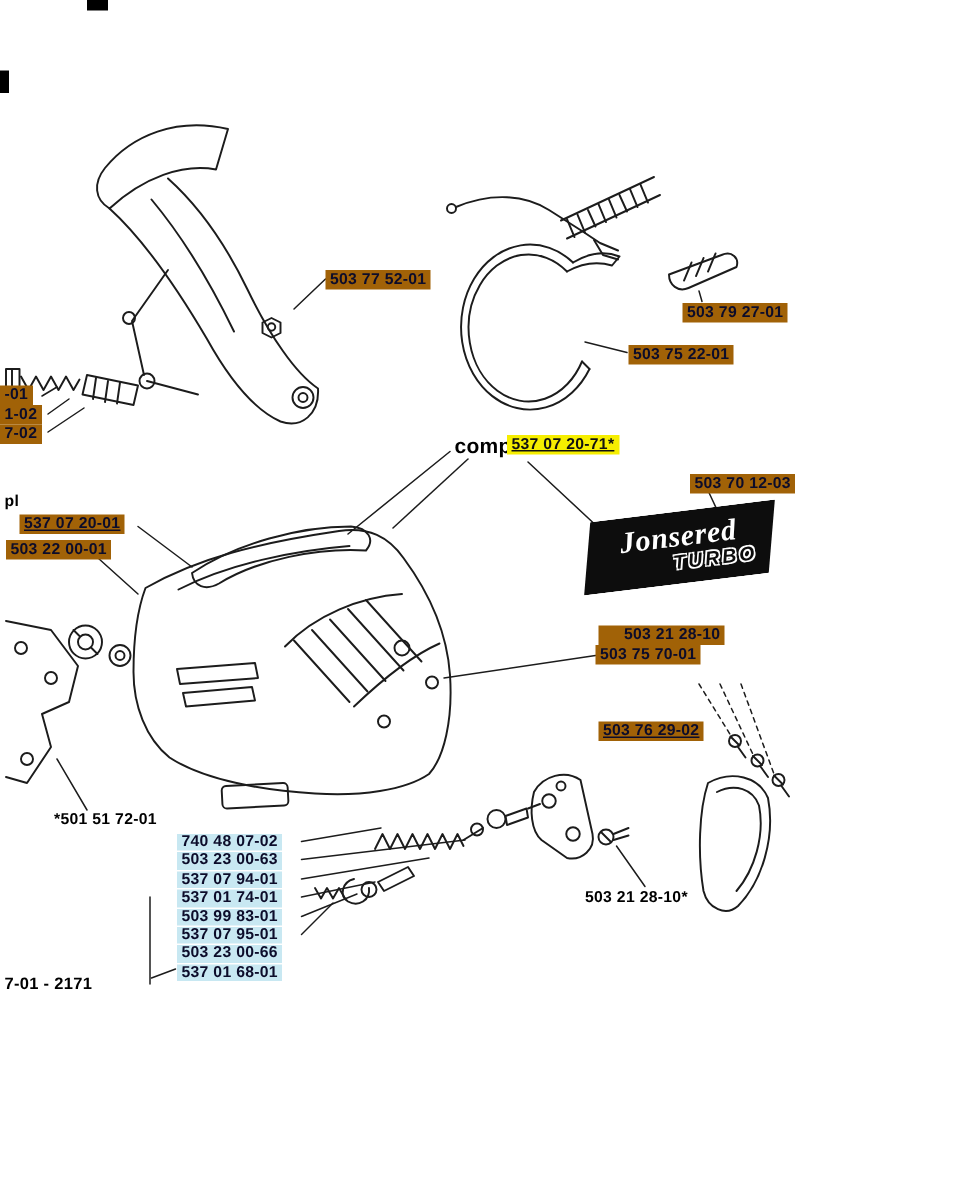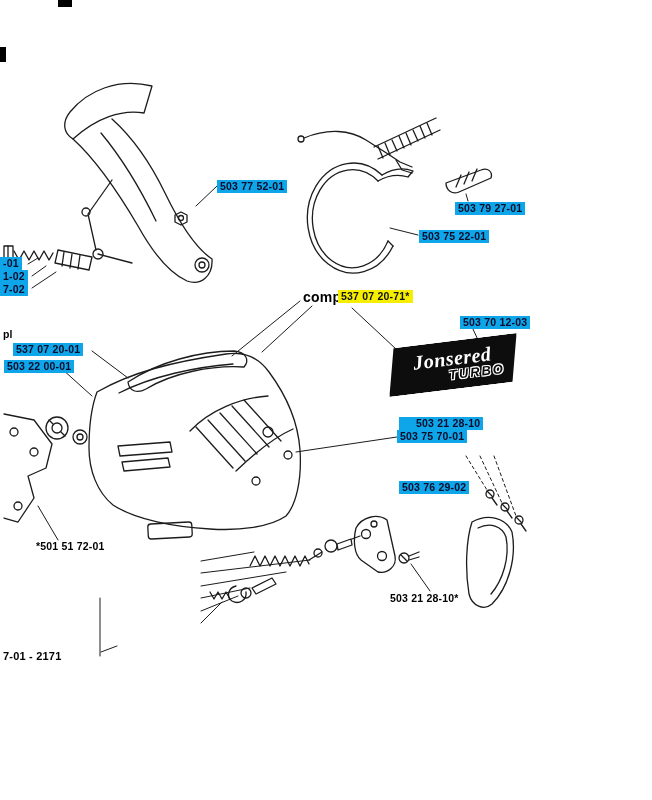--- a/index.html
+++ b/index.html
@@ -3,27 +3,27 @@
 <meta charset="utf-8">
 <style>
   html,body{margin:0;padding:0;background:#ffffff;}
   .page{
     position:relative;width:652px;height:800px;background:#ffffff;overflow:hidden;
     font-family:"Liberation Sans",sans-serif;
   }
   svg{position:absolute;left:0;top:0;z-index:0;}
   .mark{position:absolute;background:#000;z-index:1;}
   .lbl{
-    position:absolute;z-index:2;background:#0ea5e9;color:#0c0c2a;
+    position:absolute;z-index:2;background:#a16207;color:#0c0c2a;
     font-size:10.5px;font-weight:bold;line-height:13px;padding:0 3px;
     white-space:nowrap;letter-spacing:0.2px;
   }
   .plain{background:transparent;color:#000;}
   .hl{background:#f6ee00;color:#111;}
-  .ul{}
+  .ul{text-decoration:underline;}
   .list{position:absolute;left:118px;top:556px;z-index:2;}
   .list .row{
     display:block;background:#c8e8f2;color:#0c0c2a;font-size:10.5px;font-weight:bold;
     line-height:11.4px;padding:0 3px;margin-bottom:1px;white-space:nowrap;letter-spacing:0.2px;
   }
   .logo{
     position:absolute;left:386px;top:341px;width:134px;height:48px;z-index:1;
     background:#0d0d0d;transform:rotate(-7deg);
     clip-path:polygon(10px 0,100% 0,calc(100% - 10px) 100%,0 100%);
     display:flex;flex-direction:column;justify-content:center;align-items:center;
@@ -220,18 +220,28 @@
   <div class="lbl plain" style="left:0;top:328px;">pl</div>
   <div class="lbl ul" style="left:13px;top:343px;">537 07 20-01</div>
   <div class="lbl" style="left:4px;top:360px;">503 22 00-01</div>
 
   <div class="lbl" style="left:399px;top:417px;padding-left:17px;">503 21 28-10</div>
   <div class="lbl" style="left:397px;top:430px;">503 75 70-01</div>
   <div class="lbl ul" style="left:399px;top:443px;margin-top:38px;">503 76 29-02</div>
 
   <div class="lbl plain" style="left:33px;top:540px;">*501 51 72-01</div>
 
+  <div class="list">
+    <span class="row">740 48 07-02</span>
+    <span class="row">503 23 00-63</span>
+    <span class="row">537 07 94-01</span>
+    <span class="row">537 01 74-01</span>
+    <span class="row">503 99 83-01</span>
+    <span class="row">537 07 95-01</span>
+    <span class="row">503 23 00-66</span>
+    <span class="row">537 01 68-01</span>
+  </div>
 
   <div class="lbl plain" style="left:387px;top:592px;">503 21 28-10*</div>
 
   <div class="lbl plain" style="left:0;top:650px;font-size:11px;">7-01 - 2171</div>
 
 </div>
 
 </body></html>

